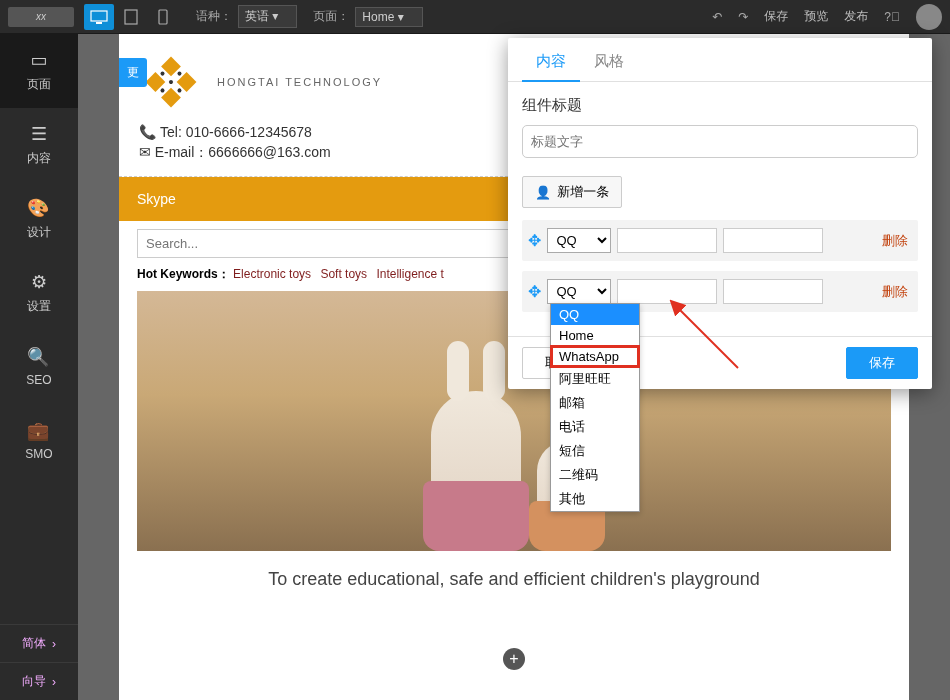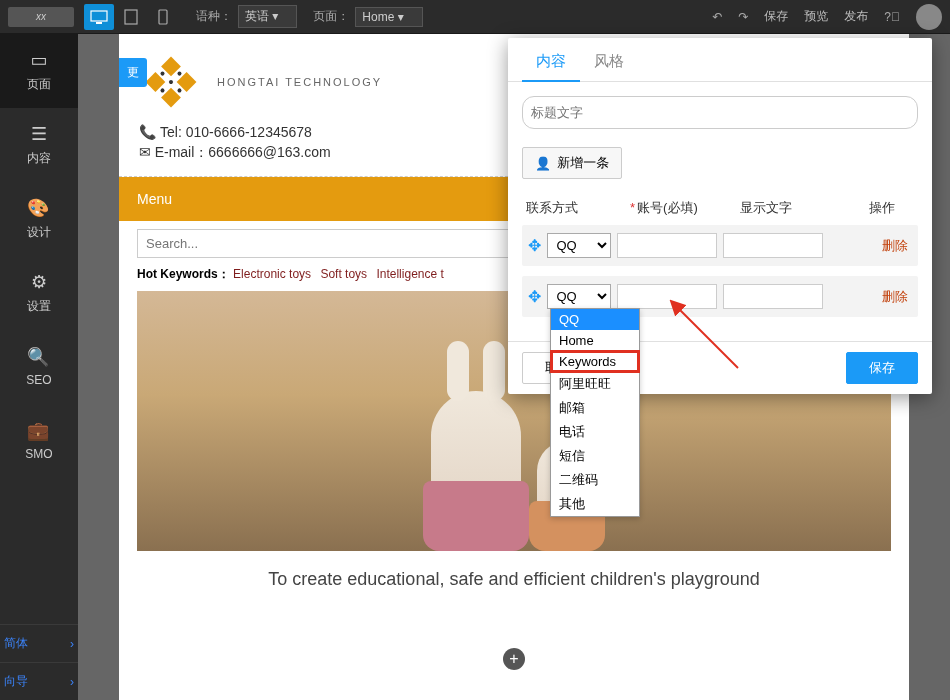--- a/index.html
+++ b/index.html
@@ -12,21 +12,21 @@
 .tb-label{margin-right:6px}
 .tb-select{background:#3a3a3a;border:1px solid #555;color:#ccc;padding:2px 18px 2px 6px;font-size:12px;margin-right:16px;position:relative}
 .tb-actions{margin-left:auto;display:flex;align-items:center;gap:16px}
 .tb-act{cursor:pointer;color:#bbb}
 .avatar{width:26px;height:26px;border-radius:50%;background:#888}
 .sidebar{position:absolute;left:0;top:34px;bottom:0;width:78px;background:#2b2b2b;display:flex;flex-direction:column}
 .sb-item{height:74px;display:flex;flex-direction:column;align-items:center;justify-content:center;color:#ccc;font-size:12px;cursor:pointer;gap:6px}
 .sb-item.active{background:#1a1a1a}
 .sb-icon{width:20px;height:20px;display:flex;align-items:center;justify-content:center;font-size:18px}
 .sb-bottom{margin-top:auto}
-.sb-bot-item{height:38px;display:flex;align-items:center;justify-content:space-between;padding:0 4px;color:#3b82f6;font-size:12px;cursor:pointer;border-top:1px solid #3a3a3a}
+.sb-bot-item{height:38px;display:flex;align-items:center;justify-content:space-between;padding:0 22px;color:#f0abfc;font-size:12px;cursor:pointer;border-top:1px solid #3a3a3a}
 .canvas{position:absolute;left:78px;top:34px;right:0;bottom:0;background:#666;display:flex;justify-content:center;overflow:hidden}
 .page{width:790px;background:#fff;position:relative}
 .header{padding:16px 20px 10px;border-bottom:1px dashed #ccc}
 .brand{display:flex;align-items:center;gap:14px;margin-bottom:10px}
 .brand-logo{width:64px;height:64px;position:relative}
 .brand-logo svg{width:100%;height:100%}
 .brand-text h1{font-size:28px;color:#333;letter-spacing:8px;font-weight:700}
 .brand-text p{font-size:11px;color:#666;letter-spacing:2px}
 .contact{font-size:14px;color:#333;margin-top:6px}
 .contact div{margin-bottom:4px}
@@ -51,21 +51,21 @@
 
 .modal{position:absolute;top:38px;right:18px;width:424px;background:#fff;box-shadow:0 4px 20px rgba(0,0,0,.4);z-index:50;border-radius:2px}
 .modal-hd{background:#4a5560;height:40px;display:flex;align-items:center;justify-content:space-between;padding:0 14px;color:#fff;font-size:14px}
 .modal-close{cursor:pointer;font-size:18px}
 .modal-tabs{display:flex;border-bottom:1px solid #e0e0e0;padding:0 14px}
 .mtab{padding:14px 14px 10px;font-size:15px;color:#888;cursor:pointer;position:relative}
 .mtab.active{color:#1b9af7}
 .mtab.active::after{content:"";position:absolute;left:0;right:0;bottom:-1px;height:2px;background:#1b9af7}
 .modal-body{padding:14px}
 .fld-label{font-size:15px;color:#333;margin-bottom:10px}
-.fld-input{width:100%;border:1px solid #ccc;padding:8px;font-size:13px;border-radius:12px;margin-bottom:18px}
+.fld-input{width:100%;border:1px solid #ccc;padding:8px;font-size:13px;border-radius:5px;margin-bottom:18px}
 .add-btn{border:1px solid #ccc;background:#f7f7f7;padding:6px 12px;font-size:13px;border-radius:2px;cursor:pointer;display:inline-flex;align-items:center;gap:6px;margin-bottom:12px}
 .ctable{width:100%;font-size:13px}
 .ctable .thead{display:flex;padding:8px 4px;color:#333}
 .ctable .thead .c1{width:104px}
 .ctable .thead .c2{width:110px}
 .ctable .thead .c3{width:110px}
 .ctable .thead .c4{flex:1;text-align:center}
 .req{color:#d33;margin-right:2px}
 .crow{display:flex;align-items:center;gap:6px;background:#f3f3f3;padding:8px 6px;margin-bottom:10px;border-radius:2px}
 .drag{color:#1b9af7;cursor:move;font-size:16px}
@@ -181,21 +181,21 @@
         <div class="brand-text">
           <p>HONGTAI TECHNOLOGY</p>
         </div>
       </div>
       <div class="contact">
         <div>📞 <span>Tel: 010-6666-12345678</span></div>
         <div>✉ <span>E-mail：6666666@163.com</span></div>
       </div>
     </div>
     <div class="menu-bar">
-      <span>Menu</span>
+      <span>Skype</span>
       <div class="menu-ham">
           <span></span>
           <span></span>
           <span></span>
         </div>
     </div>
     <div class="search-row">
       <input class="search-input" placeholder="Search..." style="">
     </div>
     <div class="hotkw">
@@ -217,49 +217,44 @@
 
   </div>
 </div>
 
 <div class="modal">
   <div class="modal-tabs">
     <div class="mtab active">内容</div>
     <div class="mtab">风格</div>
   </div>
   <div class="modal-body">
+    <div class="fld-label">组件标题</div>
     <input class="fld-input" placeholder="标题文字" style="">
     <button class="add-btn">
         <span>👤</span>
         <span>新增一条</span>
       </button>
     <div class="ctable">
-      <div class="thead">
-        <div class="c1">联系方式</div>
-        <div class="c2"><span class="req">*</span><span>账号(必填)</span></div>
-        <div class="c3">显示文字</div>
-        <div class="c4">操作</div>
-      </div>
       <div class="crow">
         <span class="drag">✥</span>
         <select class="csel"><option>QQ</option></select>
         <input class="cinp" style="">
         <input class="cinp" style="">
         <span class="cdel">删除</span>
       </div>
       <div class="crow" style="position:relative">
         <span class="drag">✥</span>
         <select class="csel"><option>QQ</option></select>
         <input class="cinp" style="">
         <input class="cinp" style="">
         <span class="cdel">删除</span>
         <div class="dropdown" style="top:32px;left:28px">
           <div class="opt sel">QQ</div>
           <div class="opt">Home</div>
-          <div class="opt hl">Keywords</div>
+          <div class="opt hl">WhatsApp</div>
           <div class="opt">阿里旺旺</div>
           <div class="opt">邮箱</div>
           <div class="opt">电话</div>
           <div class="opt">短信</div>
           <div class="opt">二维码</div>
           <div class="opt">其他</div>
         </div>
       </div>
     </div>
     <div class="arrow" style="top:260px;left:160px">

